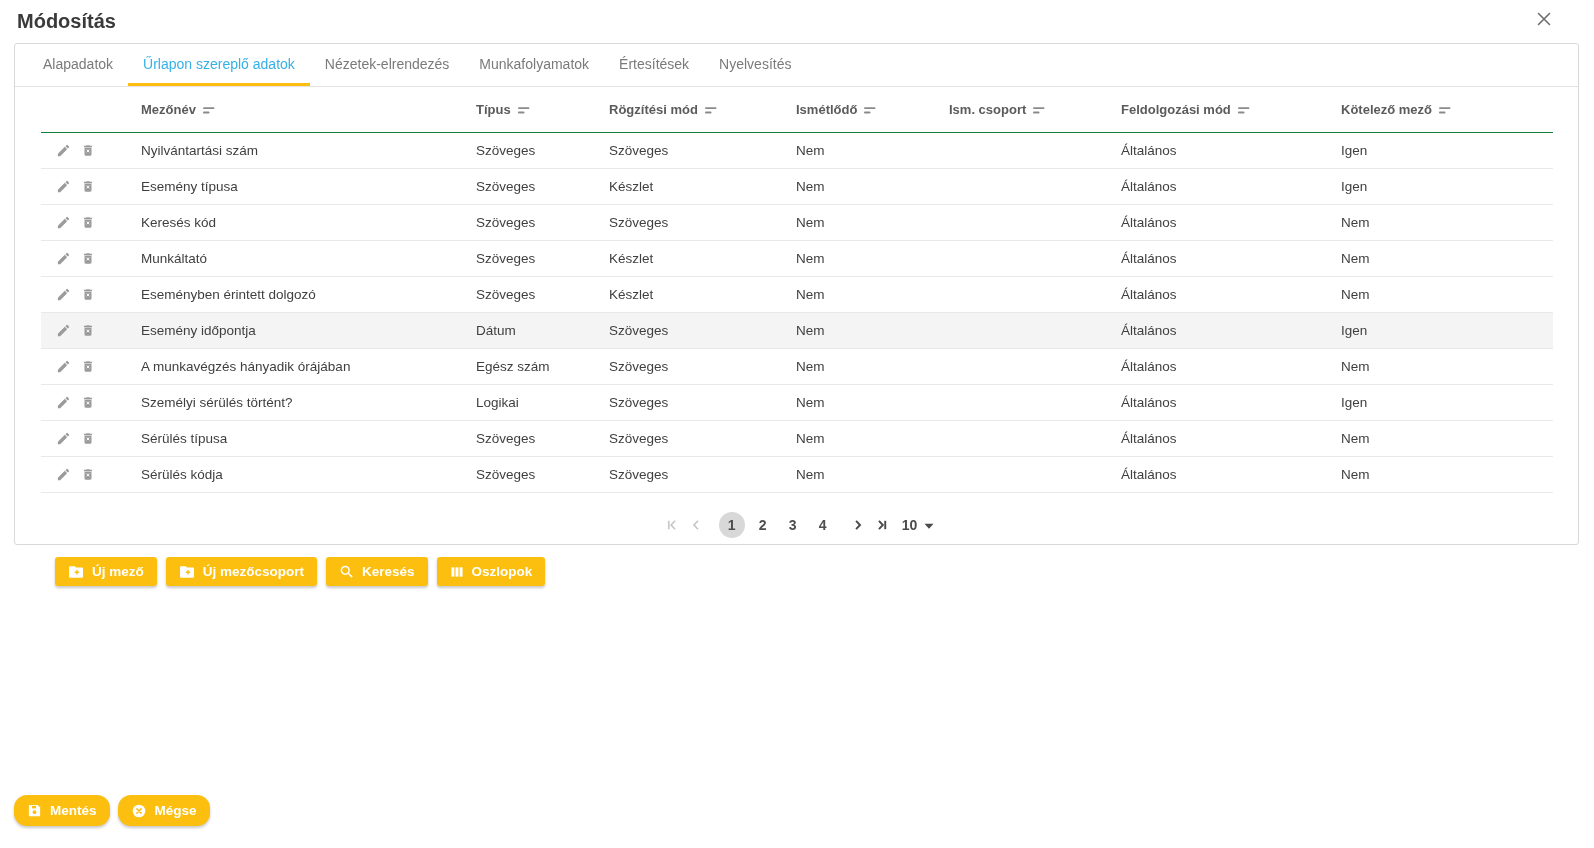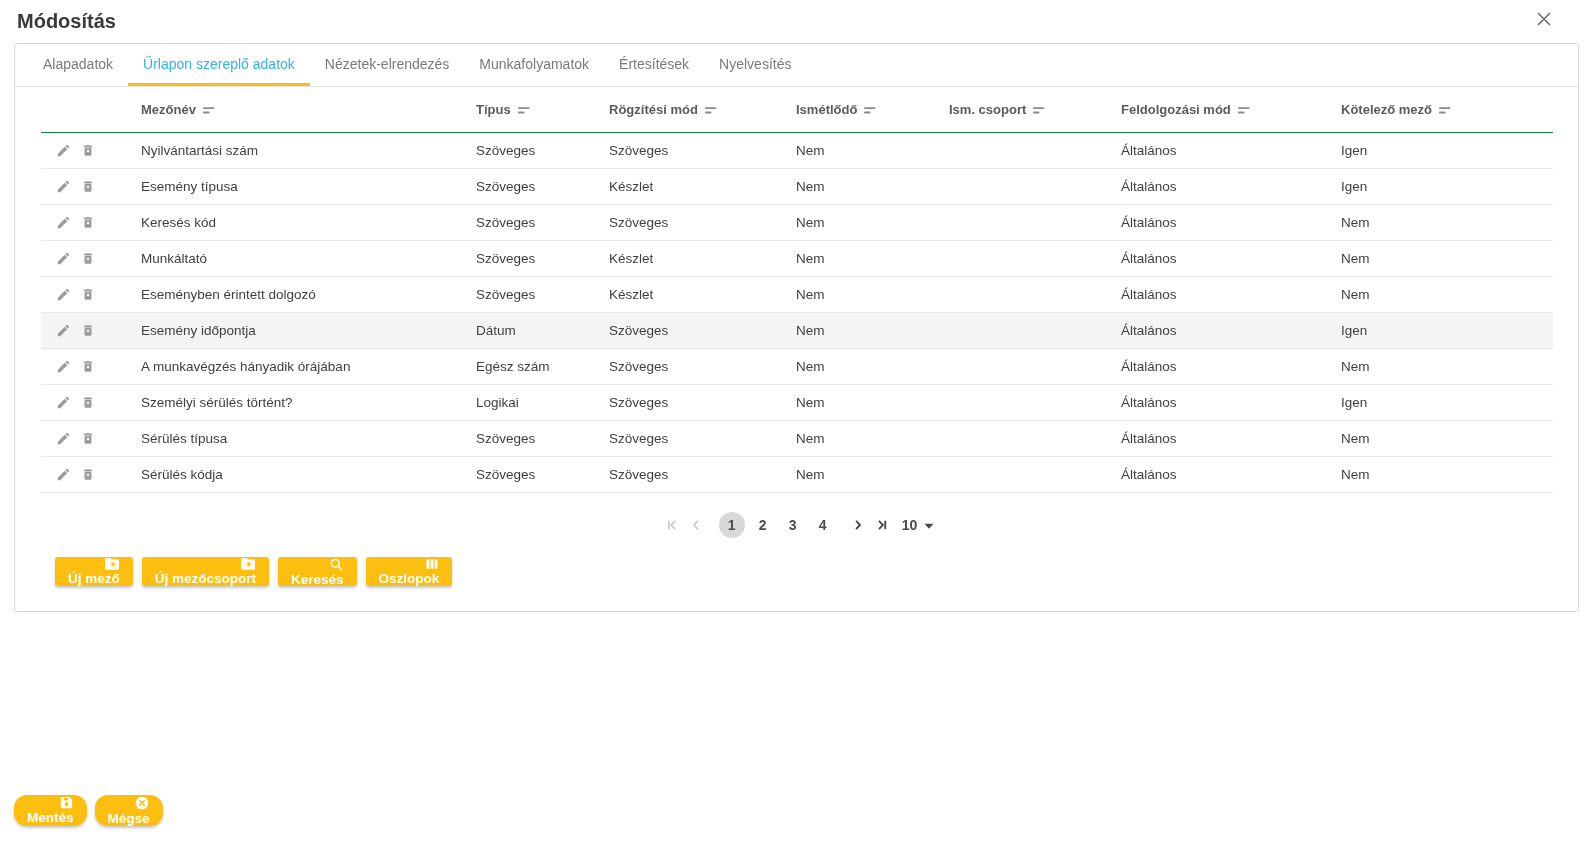--- a/index.html
+++ b/index.html
@@ -11,21 +11,21 @@
   body{
     width:1594px;height:848px;position:relative;background:#fff;overflow:hidden;
     font-family:"Liberation Sans",sans-serif;color:#3f3f3f;
     -webkit-font-smoothing:antialiased;
   }
   .dialog-title{position:absolute;top:10px;left:17px;font-size:20px;font-weight:700;color:#3a3a3a;}
   .close-btn{position:absolute;top:9px;left:1534px;width:20px;height:20px;cursor:pointer;color:#6e6e6e;}
   .close-btn svg{display:block;}
 
   .panel{
-    position:absolute;left:14px;top:43px;width:1565px;height:569px;
+    position:absolute;left:14px;top:43px;width:1565px;height:502px;
     border:1px solid #d8d8d8;border-radius:3px;box-sizing:border-box;background:#fff;
   }
   .tabs{display:flex;align-items:stretch;height:42px;border-bottom:1px solid #e3e3e3;padding-left:13px;}
   .tab{
     display:flex;align-items:center;padding:0 15px;font-size:14px;color:#7a7a7a;
     cursor:pointer;border-bottom:3px solid transparent;box-sizing:border-box;white-space:nowrap;
   }
   .tab.active{color:var(--blue);border-bottom-color:var(--accent);}
 
   table.grid{margin:0 26px;border-collapse:collapse;width:1512px;table-layout:fixed;}
@@ -53,24 +53,24 @@
   .pg-num{
     min-width:24px;height:26px;line-height:26px;text-align:center;cursor:pointer;
     color:#4d4d4d;margin:0 3px;font-weight:700;font-size:14px;
   }
   .pg-num.current{background:#d8d8d8;border-radius:50%;width:26px;min-width:26px;}
   .page-size{display:flex;align-items:center;gap:7px;margin-left:8px;cursor:pointer;font-weight:700;color:#4a4a4a;}
   .page-size svg{color:#4a4a4a;}
 
   .toolbar{position:absolute;left:40px;top:513px;display:flex;}
   .btn{
-    display:inline-flex;align-items:flex-end;background:var(--accent);color:#fff;
+    display:inline-flex;align-items:center;gap:8px;background:var(--accent);color:#fff;
     font-size:13.5px;font-weight:700;padding:0 13px;height:29px;border:none;border-radius:3px;
     margin-right:9px;box-shadow:0 2px 3px rgba(0,0,0,0.22);cursor:pointer;
-    font-family:"Liberation Sans",sans-serif;white-space:nowrap;flex-direction:column;
+    font-family:"Liberation Sans",sans-serif;white-space:nowrap;
   }
   .btn svg{display:block;}
   .footer-actions{position:absolute;left:14px;top:795px;display:flex;}
   .footer-actions .btn{height:31px;margin-right:8px;border-radius:13px;}
 </style>
 </head>
 <body>
 
 <div class="dialog-title">Módosítás</div>
 

